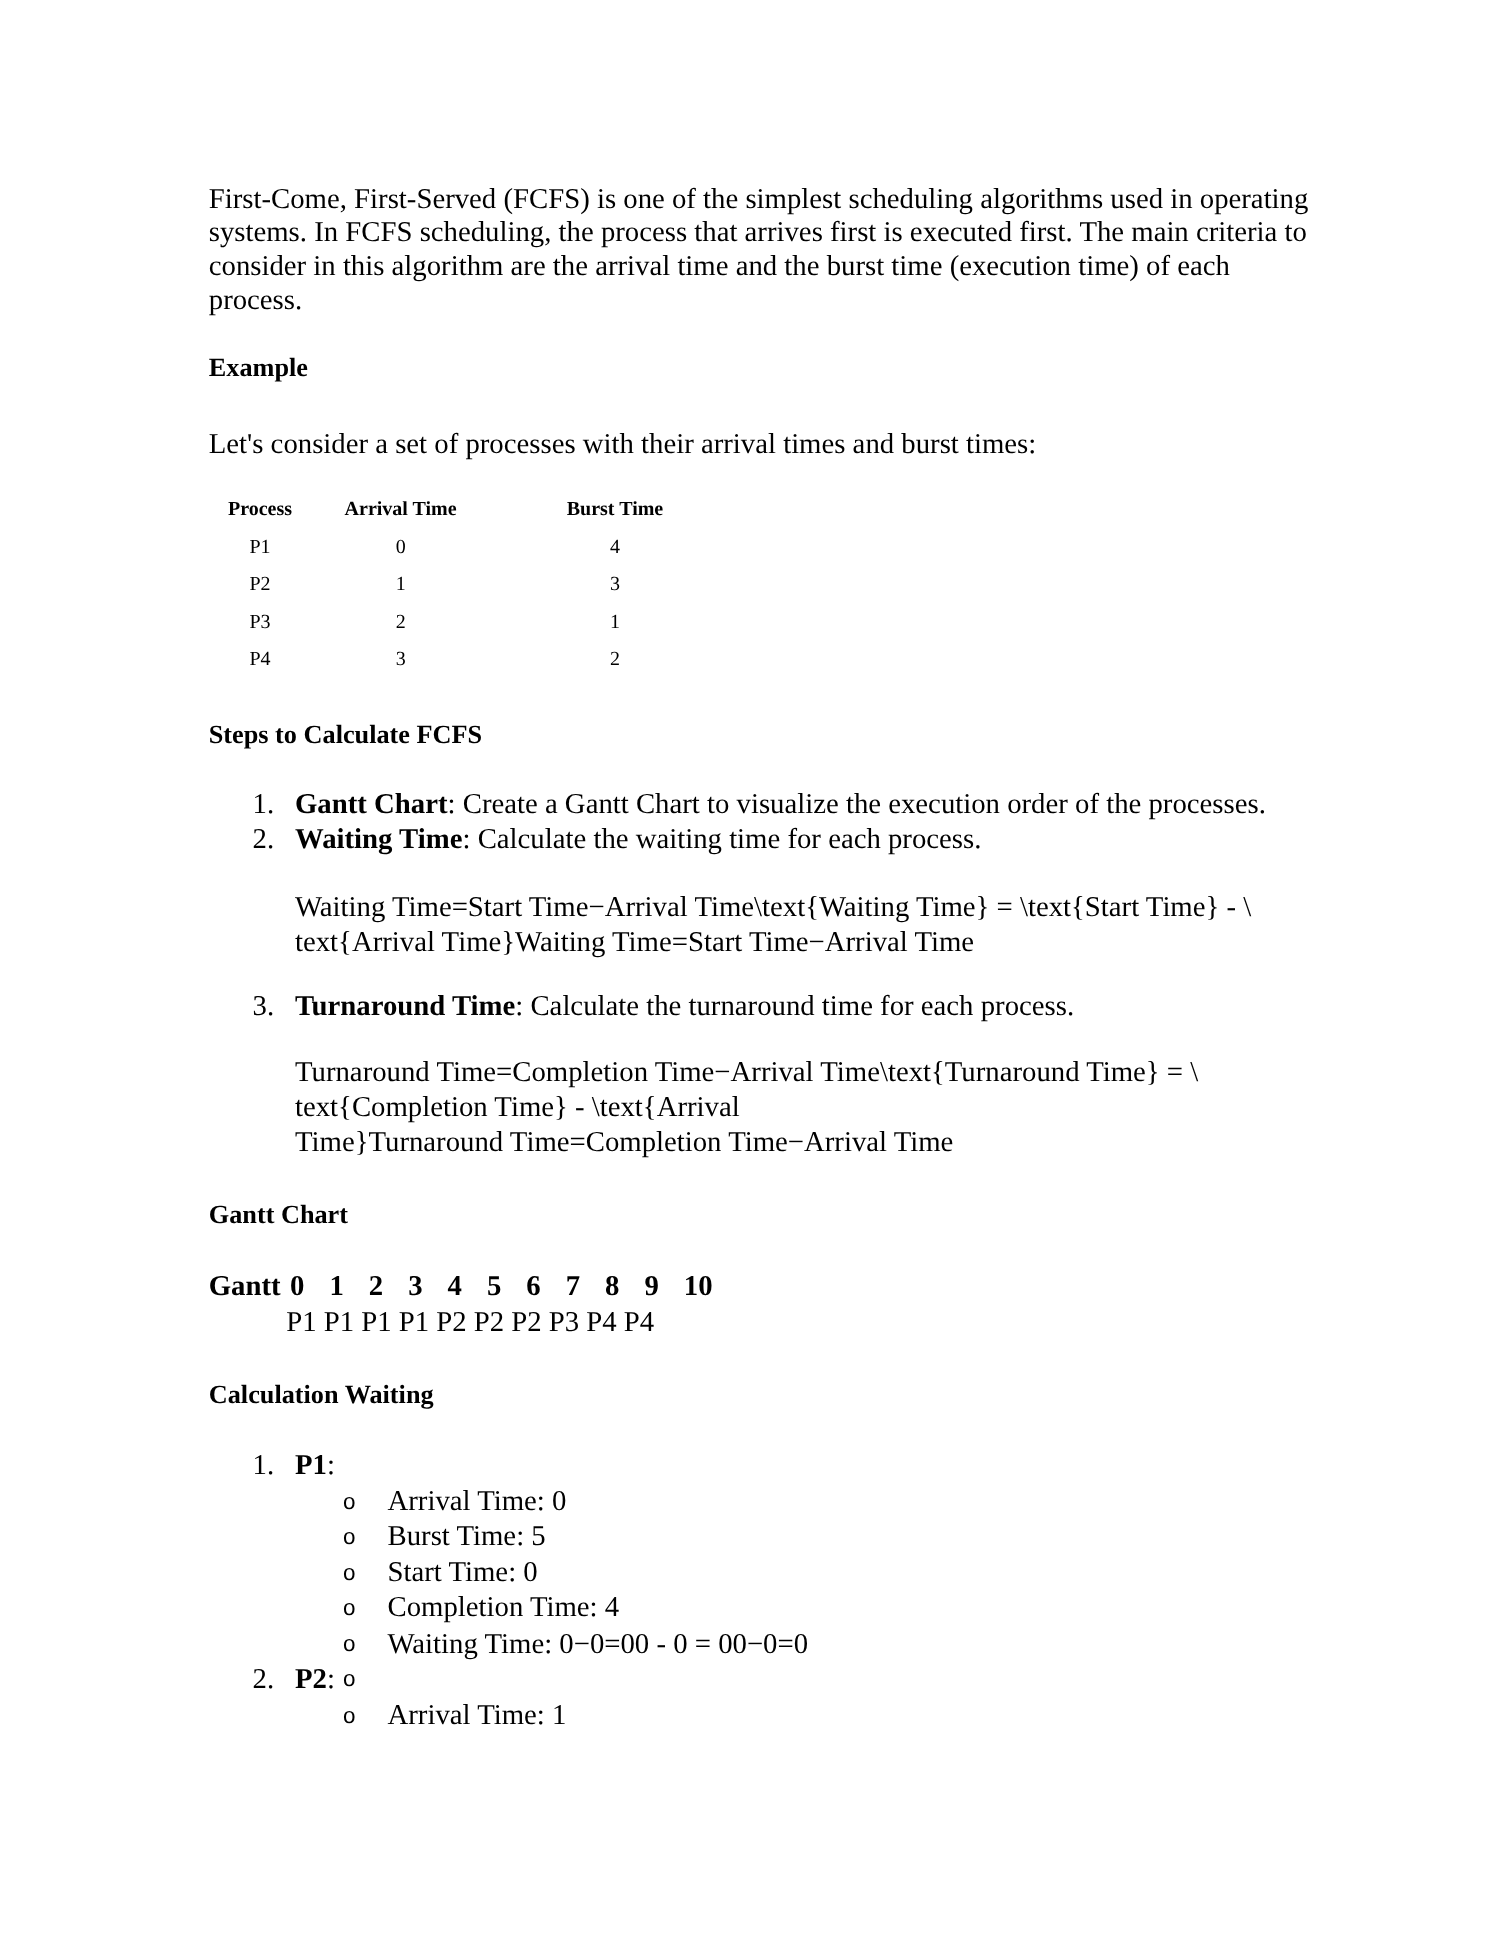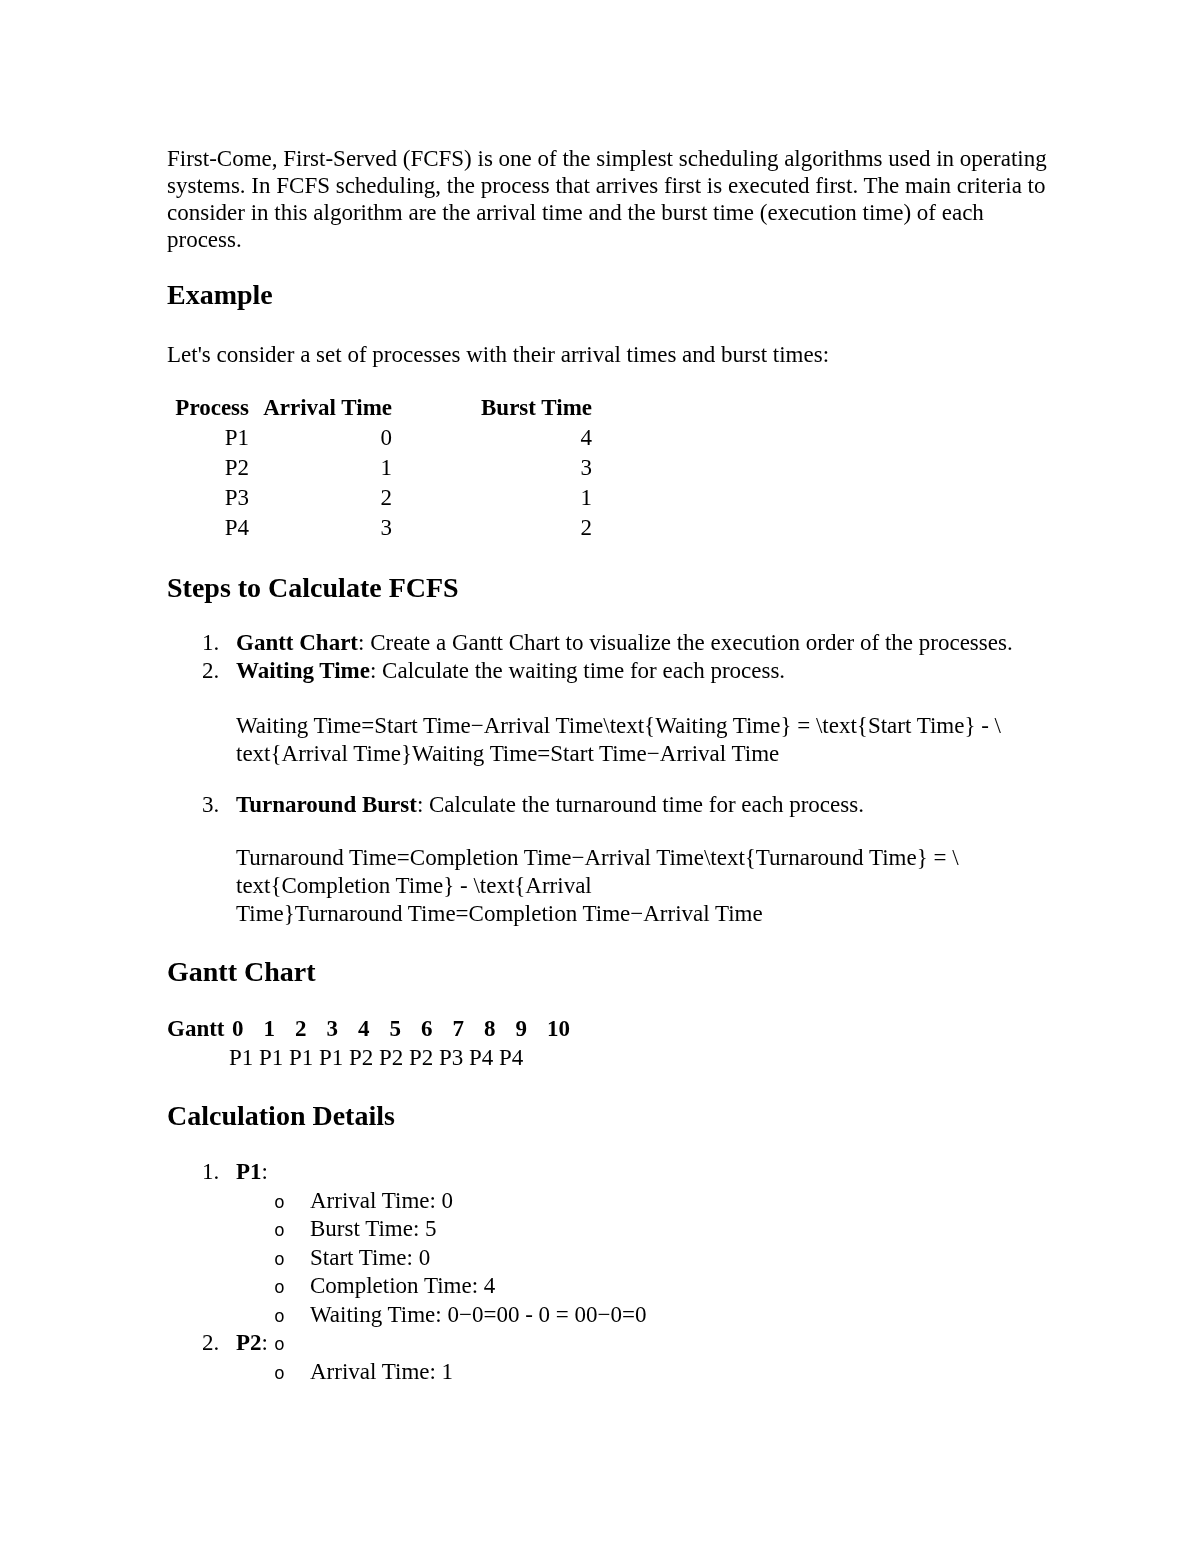--- a/index.html
+++ b/index.html
@@ -17,37 +17,37 @@
   }
   .content {
     box-sizing: border-box;
     padding: 145px 40px 0 143px;
     width: 1200px;
   }
   p { margin: 0; }
   .pre { white-space: pre-line; }
   .heading {
     font-weight: bold;
-    font-size: 28px;
+    font-size: 21px;
     line-height: 33px;
   }
   .h-example   { margin-top: 25px; }
   .p-lets      { margin-top: 30px; }
   .process-table {
     margin-top: 26px;
     border-collapse: collapse;
     border: none;
   }
   .process-table td, .process-table th {
     padding: 0;
     height: 30px;
     vertical-align: top;
     line-height: 27px;
-    text-align: right;
-    font-size: 23px;
+    text-align: center;
+    font-size: 16px;
   }
   .process-table th { font-weight: bold; }
   .col-process { width: 82px; }
   .col-arrival { width: 143px; }
   .col-burst   { width: 200px; }
   .h-steps     { margin-top: 27px; }
   .steps-list  { margin-top: 25px; }
   .li {
     position: relative;
     padding-left: 69px;
@@ -141,33 +141,33 @@
     <div class="heading h-steps">Steps to Calculate FCFS</div>
 
     <div class="steps-list">
       <div class="li"><span class="num">1.</span><b>Gantt Chart</b><span>: Create a Gantt Chart to visualize the execution order of the processes.</span></div>
       <div class="li"><span class="num">2.</span><b>Waiting Time</b><span>: Calculate the waiting time for each process.</span></div>
     </div>
 
     <div class="formula">Waiting Time=Start Time−Arrival Time\text{Waiting Time} = \text{Start Time} - \
 text{Arrival Time}Waiting Time=Start Time−Arrival Time</div>
 
-    <div class="li li-3"><span class="num">3.</span><b>Turnaround Burst</b><span>: Calculate the turnaround time for each process.</span></div>
+    <div class="li li-3"><span class="num">3.</span><b>Turnaround Time</b><span>: Calculate the turnaround time for each process.</span></div>
 
     <div class="formula formula-t">Turnaround Time=Completion Time−Arrival Time\text{Turnaround Time} = \
 text{Completion Time} - \text{Arrival
 Time}Turnaround Time=Completion Time−Arrival Time</div>
 
     <div class="heading h-gantt">Gantt Chart</div>
 
     <div class="gantt-time-row"><span class="tlabel">Gantt</span><span class="tick">0</span><span class="tick">1</span><span class="tick">2</span><span class="tick">3</span><span class="tick">4</span><span class="tick">5</span><span class="tick">6</span><span class="tick">7</span><span class="tick">8</span><span class="tick">9</span><span class="tick">10</span></div>
 
     <div class="gantt-proc-row"><span class="pcell">P1</span><span class="pcell">P1</span><span class="pcell">P1</span><span class="pcell">P1</span><span class="pcell">P2</span><span class="pcell">P2</span><span class="pcell">P2</span><span class="pcell">P3</span><span class="pcell">P4</span><span class="pcell">P4</span></div>
 
-    <div class="heading h-calc">Calculation Details</div>
+    <div class="heading h-calc">Calculation Waiting</div>
 
     <div class="calc-list">
       <div class="li"><span class="num">1.</span><b>P1</b><span>:</span></div>
       <div class="sub"><span class="o">o</span><span>Arrival Time: 0</span></div>
       <div class="sub"><span class="o">o</span><span>Burst Time: 5</span></div>
       <div class="sub"><span class="o">o</span><span>Start Time: 0</span></div>
       <div class="sub"><span class="o">o</span><span>Completion Time: 4</span></div>
       <div class="sub"><span class="o">o</span><span>Waiting Time: 0−0=00 - 0 = 00−0=0</span></div>
       <div class="sub"><span class="o">o</span></div>
       <div class="li"><span class="num">2.</span><b>P2</b><span>:</span></div>

